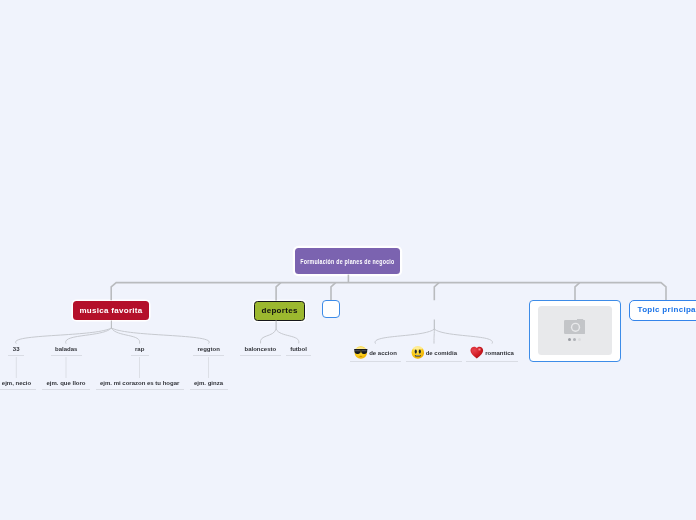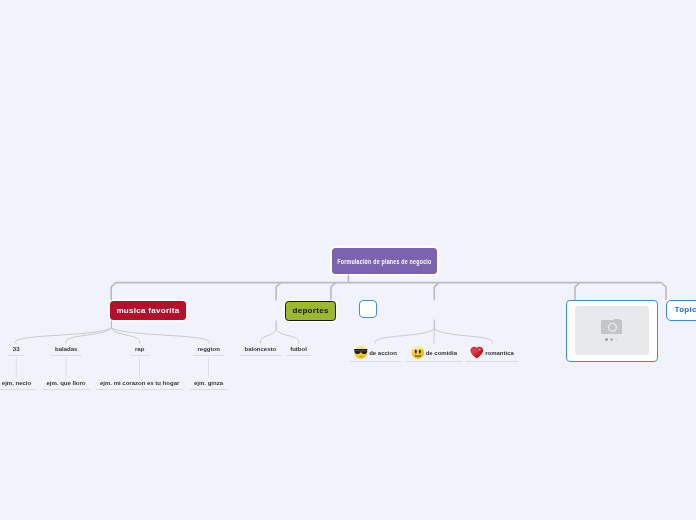--- a/index.html
+++ b/index.html
@@ -1,21 +1,21 @@
 <!DOCTYPE html>
 <html><head>
 <meta charset="utf-8">
 <title>Mind Map</title>
 <style>
   html,body{margin:0;padding:0;}
   body{width:696px;height:520px;overflow:hidden;background:#f0f3fc;-webkit-font-smoothing:antialiased;
        font-family:"Liberation Sans",sans-serif;}
   #canvas{position:absolute;left:0;top:0;width:696px;height:520px;}
   svg.links{position:absolute;left:0;top:0;width:696px;height:520px;pointer-events:none;z-index:5;}
-  .node{position:absolute;box-sizing:border-box;margin-left:37px;}
+  .node{position:absolute;box-sizing:border-box;}
   .pill{border-radius:3.5px;display:flex;align-items:center;justify-content:center;
         font-weight:bold;white-space:nowrap;letter-spacing:.3px;}
   .pill > span{transform:translateZ(0);}
   .root{background:#7b63b0;color:#fff;font-size:7px;
         box-shadow:0 0 0 2.2px #fff;}
   .root span{display:inline-block;transform:scaleX(.755) translateZ(0);transform-origin:center;}
   .red{background:#b4102a;color:#fff;font-size:8px;box-shadow:0 0 0 1.6px #fff;}
   .green{background:#9cb82f;color:#111;font-size:8px;border:1.3px solid #15161a;box-shadow:0 0 0 1.3px #fff;}
   .orange{background:#ed770e;color:#fff;font-size:8px;box-shadow:0 0 0 1.6px #fff;}
   .bluebox{background:#fff;border:1.8px solid #3d8ce8;border-radius:4px;}
@@ -69,21 +69,21 @@
   </svg>
 
   <div class="node pill root" style="left:295px;top:248px;width:105px;height:26px;">
     <span>Formulación de planes de negocio</span>
   </div>
 
   <div class="node pill red" style="left:73px;top:301px;width:76px;height:19px;">
     <span>musica favorita</span>
   </div>
 
-  <div class="node pill green" style="left:248px;top:301px;width:51.2px;height:19.5px;">
+  <div class="node pill green" style="left:254px;top:301px;width:51.2px;height:19.5px;">
     <span>deportes</span>
   </div>
 
   <div class="node bluebox" style="left:322px;top:300px;width:18px;height:18px;"></div>
 
 
   <div class="node bluebox" style="left:529px;top:300px;width:92px;height:62px;">
     <div style="position:absolute;left:7.6px;top:4.5px;width:74.3px;height:49px;background:#e8e9eb;border-radius:3.5px;display:flex;flex-direction:column;align-items:center;justify-content:center;">
       <svg width="21.5" height="16" viewBox="0 0 21.5 16" style="display:block;">
         <path d="M13 0 H19.2 V1.2 H13 Z" fill="#c3c5c8"></path>

